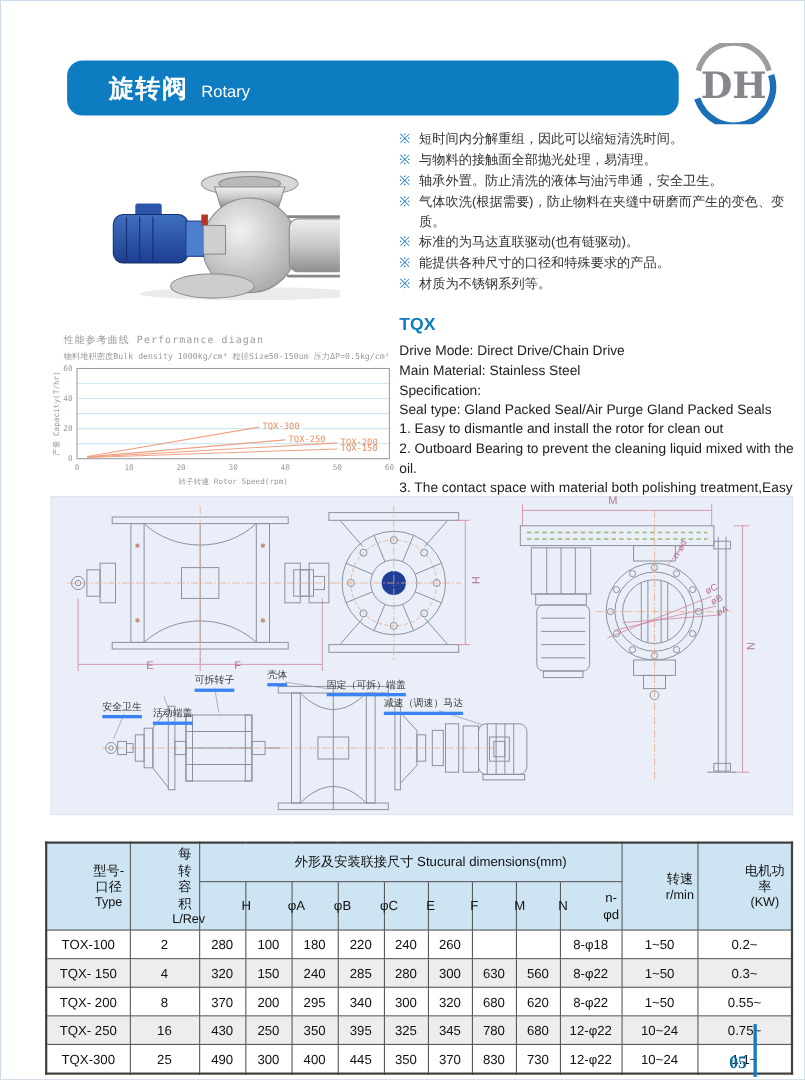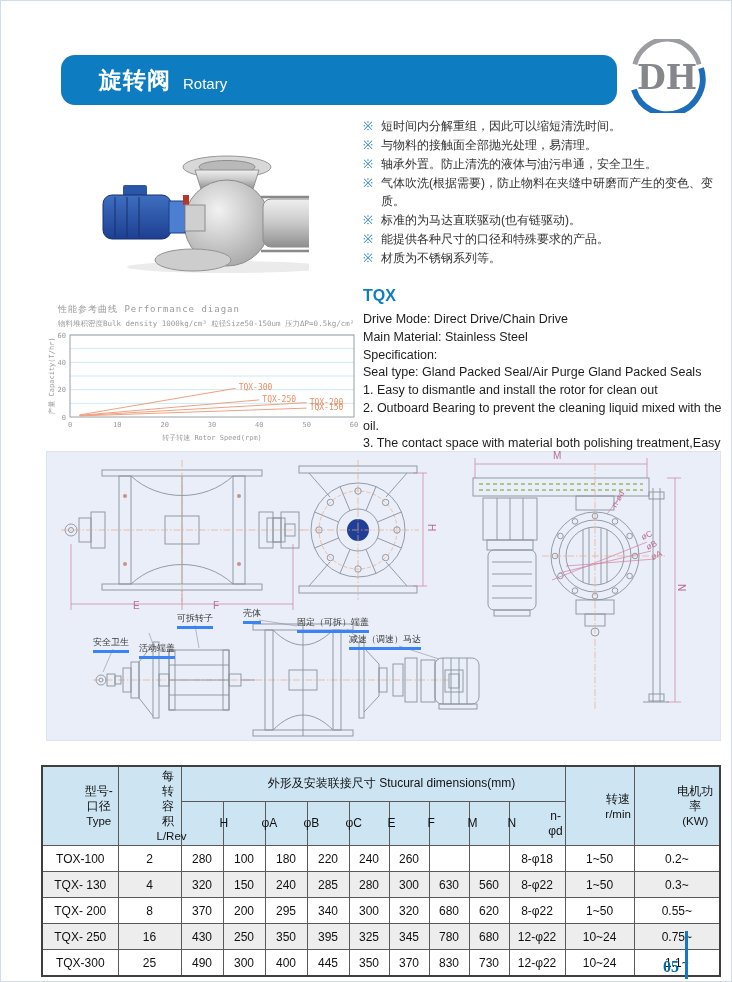--- a/index.html
+++ b/index.html
@@ -426,21 +426,21 @@
           <td>220</td>
           <td>240</td>
           <td>260</td>
           <td></td>
           <td></td>
           <td>8-φ18</td>
           <td>1~50</td>
           <td>0.2~</td>
         </tr>
         <tr class="stripe">
-          <td>TQX- 130</td>
+          <td>TQX- 150</td>
           <td>4</td>
           <td>320</td>
           <td>150</td>
           <td>240</td>
           <td>285</td>
           <td>280</td>
           <td>300</td>
           <td>630</td>
           <td>560</td>
           <td>8-φ22</td>

